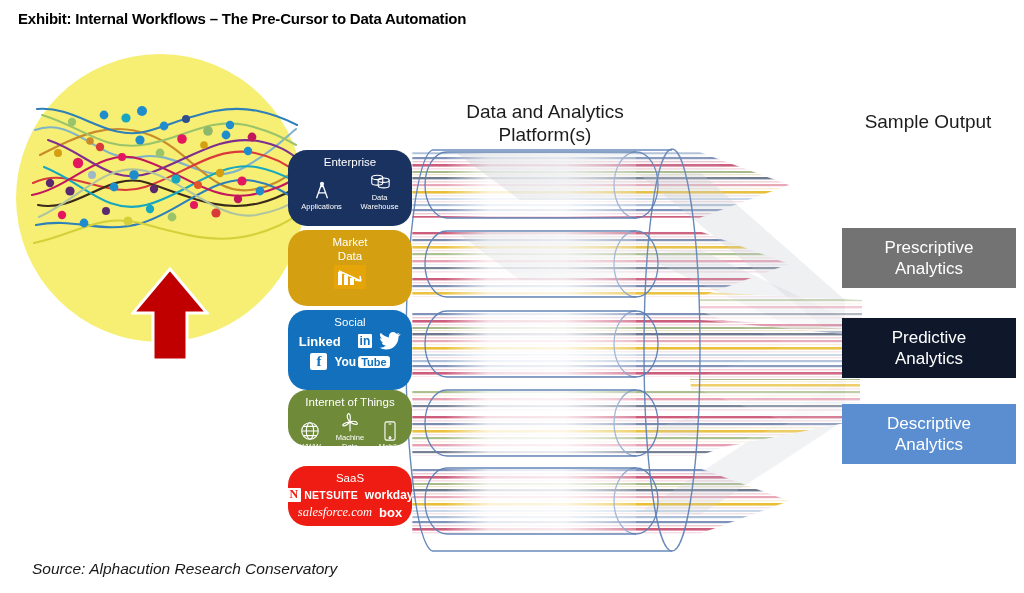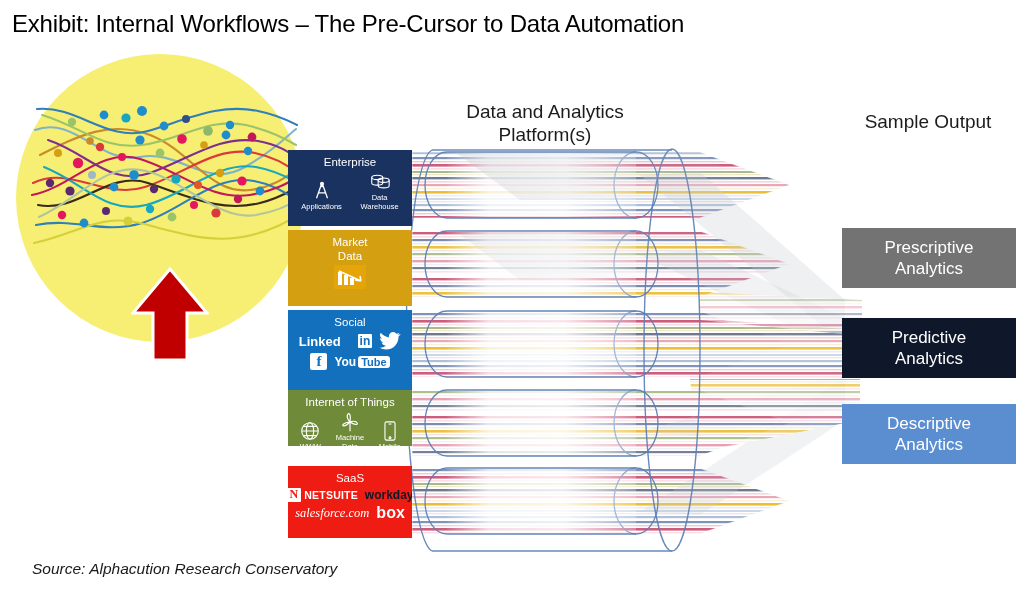--- a/index.html
+++ b/index.html
@@ -14,24 +14,24 @@
     position: relative;
     width: 1024px;
     height: 593px;
     background: #ffffff;
     overflow: hidden;
   }
 
   
   .title {
     position: absolute;
-    left: 12px;
+    left: 18px;
     top: 10px;
-    font-size: 24px;
-    font-weight: normal;
+    font-size: 15px;
+    font-weight: bold;
     color: #000000;
     letter-spacing: -0.2px;
     white-space: nowrap;
   }
 
   
   .source {
     position: absolute;
     left: 32px;
     top: 560px;
@@ -93,20 +93,21 @@
   
   .src-box {
     position: absolute;
     left: 288px;
     width: 124px;
     color: #ffffff;
     z-index: 9;
     box-sizing: border-box;
     text-align: center;
     overflow: hidden;
+    border-radius: 19px;
   }
   .src-title {
     font-size: 11.5px;
     line-height: 1.22;
     padding-top: 5px;
     display: block;
     color: #ffffff;
   }
   .src-icons {
     display: flex;
@@ -124,21 +125,21 @@
     font-size: 7.5px;
     margin-top: 1px;
     color: #ffffff;
     text-align: center;
   }
 
   #src-enterprise { top: 150px; height: 76px; background: #1a3260; }
   #src-market     { top: 230px; height: 76px; background: #d4a012; }
   #src-social     { top: 310px; height: 80px; background: #1270bd; }
   #src-iot        { top: 390px; height: 56px; background: #6f8b3a; }
-  #src-saas       { top: 466px; height: 72px; background: #ee1c12; }
+  #src-saas       { top: 466px; height: 60px; background: #ee1c12; }
 
   
   .logo-row {
     display: flex;
     justify-content: center;
     align-items: center;
     gap: 7px;
     margin-top: 3px;
   }
   .logo-linkedin {
@@ -165,26 +166,26 @@
   }
   .logo-netsuite {
     font-size: 10.5px; font-weight: bold; color: #ffffff; letter-spacing: 0.2px;
     display: inline-flex; align-items: center;
   }
   .logo-netsuite .ns-sq {
     background: #ffffff; color: #ee1c12; font-family: "Liberation Serif", serif;
     font-weight: bold; font-size: 12px; padding: 0 3px; margin-right: 3px;
     border-radius: 1px; line-height: 1.15;
   }
-  .logo-workday { font-size: 12px; color: #0f172a; font-weight: bold; }
+  .logo-workday { font-size: 12px; color: #ffffff; font-weight: bold; }
   .logo-salesforce {
     font-size: 12.5px; color: #ffffff;
     font-family: "Liberation Serif", serif; font-style: italic;
   }
-  .logo-box { font-size: 16px; font-weight: bold; color: #ffffff; line-height: 1; }
+  .logo-box { font-size: 13px; font-weight: bold; color: #ffffff; line-height: 1; }
 
   
   .pipeline { position: absolute; left: 0; top: 0; width: 1024px; height: 593px; z-index: 3; }
 
   
   .out-box {
     position: absolute;
     left: 842px;
     width: 174px;
     height: 60px;

